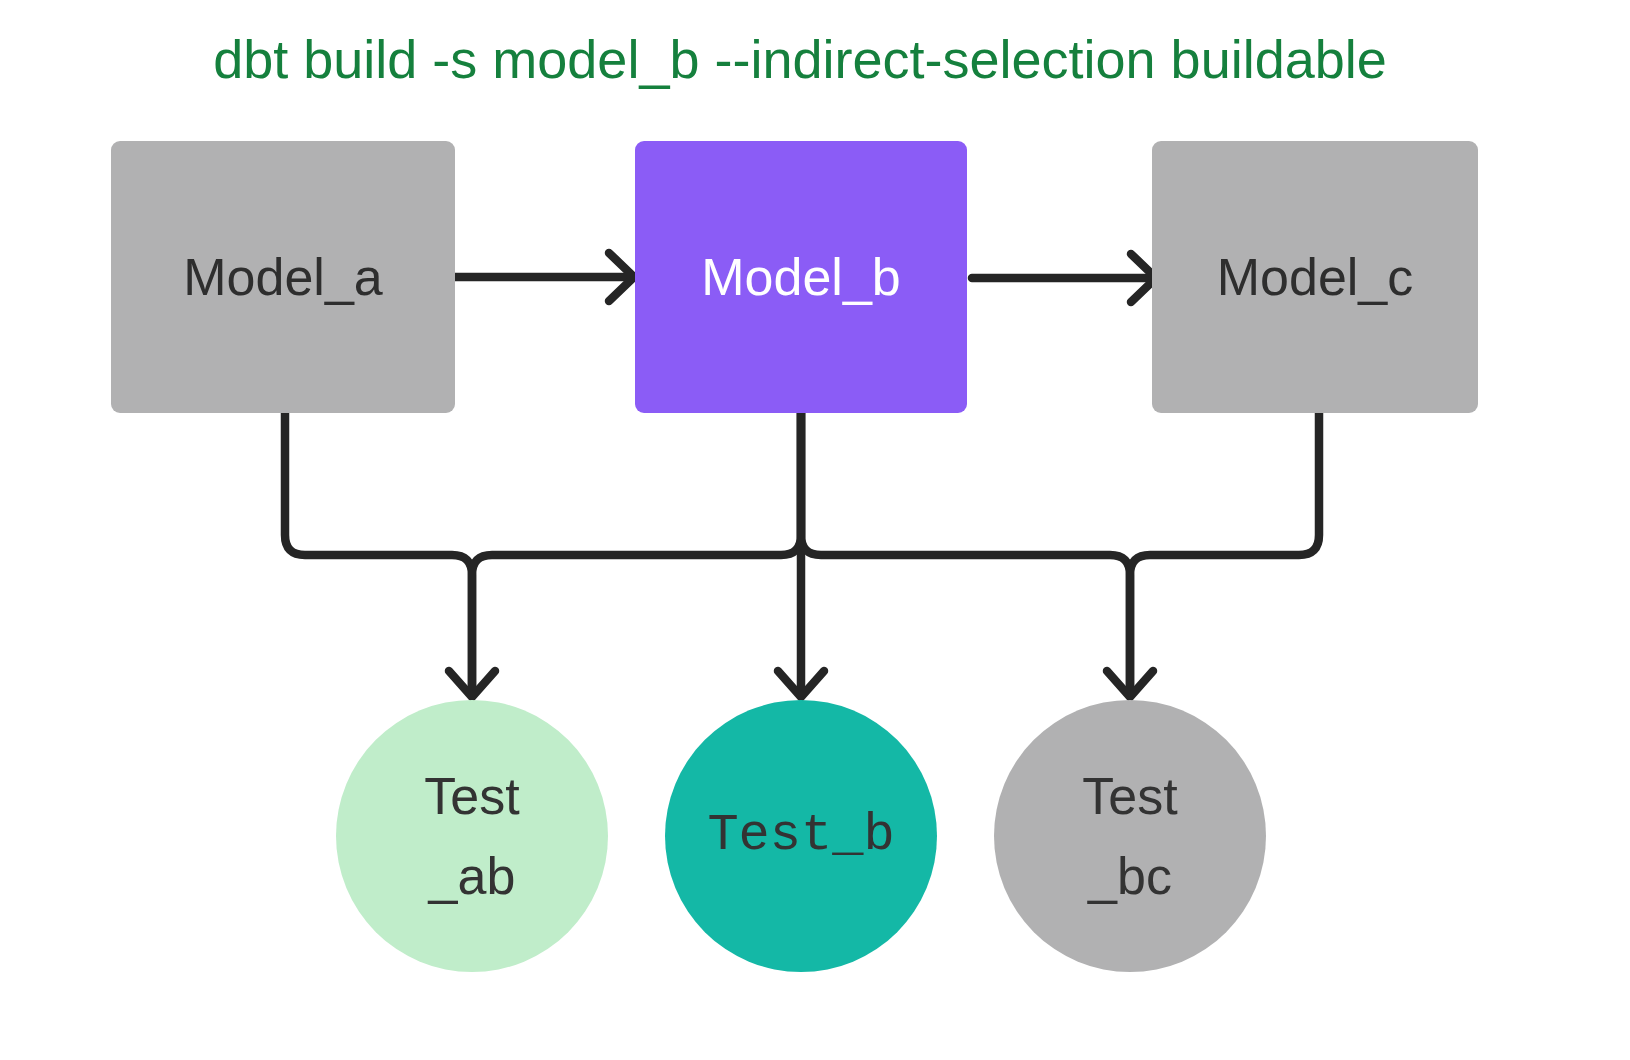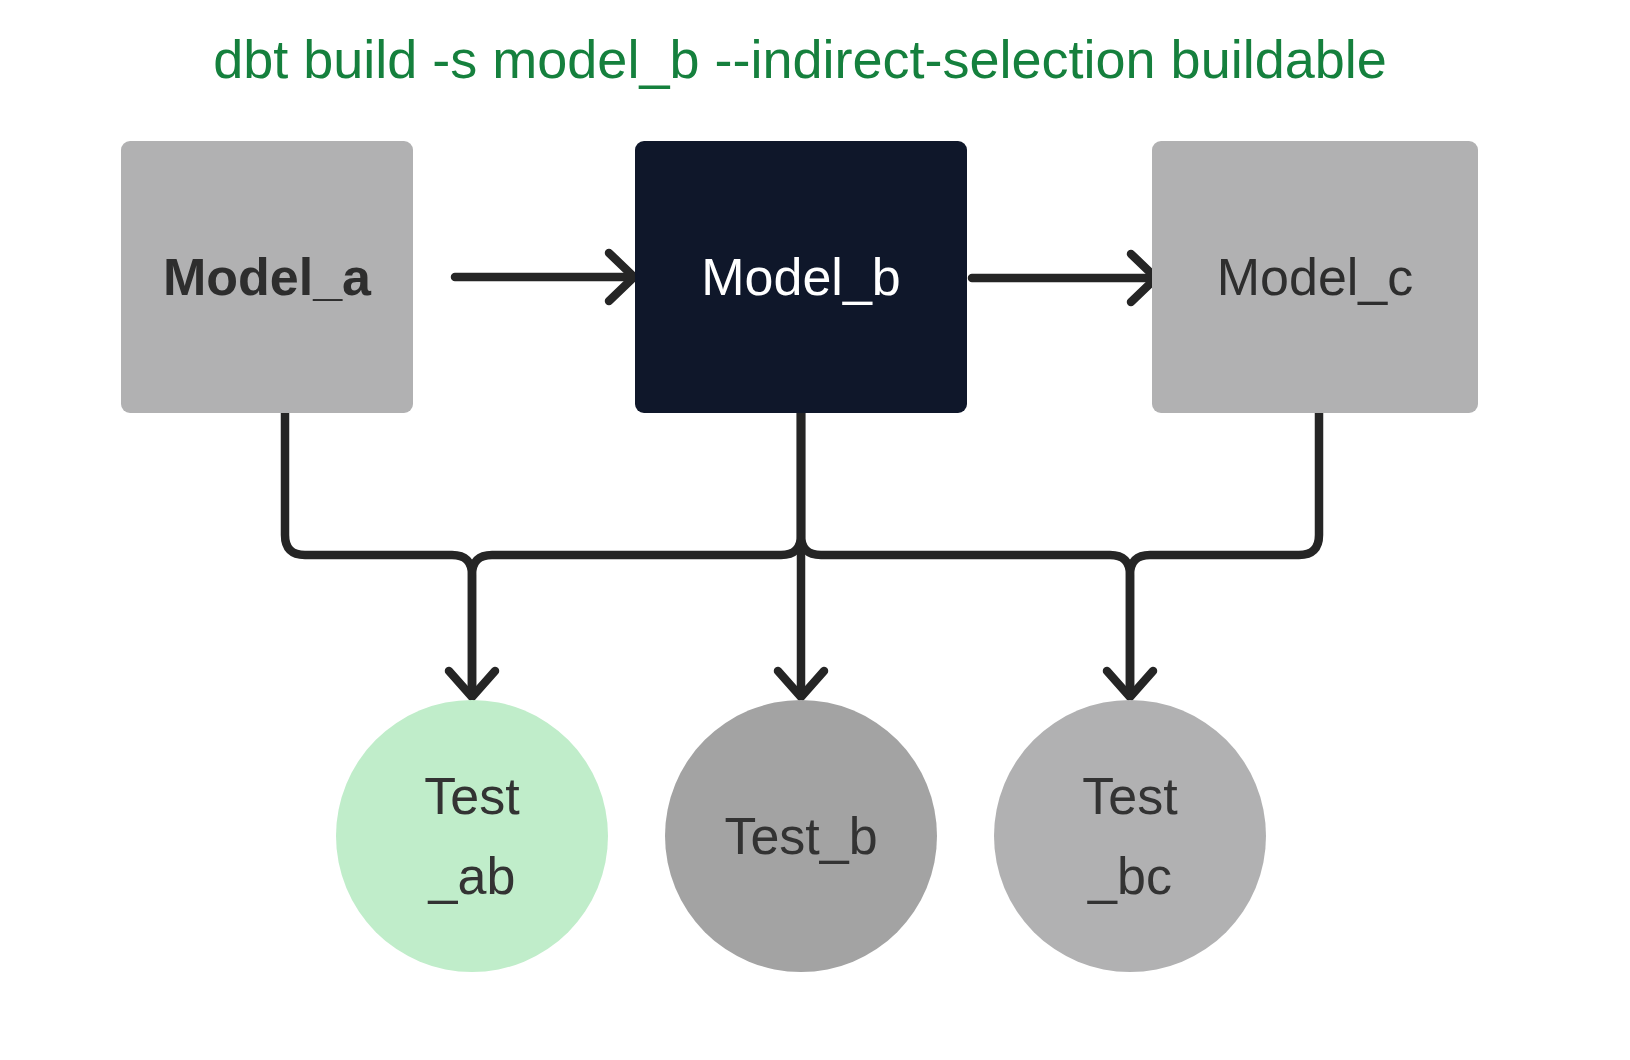--- a/index.html
+++ b/index.html
@@ -47,35 +47,35 @@
     justify-content: center;
     font-size: 52px;
     color: #2e2e2e;
   }
   .model-box {
     height: 272px;
     border-radius: 9px;
     background: #b1b1b2;
   }
   .model-box.selected {
-    background: #0f172a;
+    background: #8b5cf6;
     color: #ffffff;
     text-align: right;
   }
   .test-circle {
     width: 272px;
     height: 272px;
     border-radius: 50%;
     flex-direction: column;
     line-height: 80px;
     text-align: center;
     color: #333333;
   }
   .test-circle.green  { background: #c0edca; }
-  .test-circle.yellow { background: #a3a3a3; }
+  .test-circle.yellow { background: #14b8a6; font-family: Liberation Mono, monospace; }
   .test-circle.gray   { background: #b1b1b2; }
 </style>
 </head>
 <body>
 
 <div class="stage">
 
   <div class="title">dbt build -s model_b --indirect-selection buildable</div>
 
   <svg class="edges-svg" viewBox="0 0 1630 1060">
@@ -94,21 +94,21 @@
 
     <path d="M801 413 V535 Q801 555 821 555 H1110 Q1130 555 1130 575 V692"></path>
 
     <path d="M1319 413 V535 Q1319 555 1299 555 H1150 Q1130 555 1130 575 V692"></path>
 
     <path d="M449 671 L472 697 L495 671"></path>
     <path d="M778 671 L801 697 L824 671"></path>
     <path d="M1107 671 L1130 697 L1153 671"></path>
   </svg>
 
-  <div class="node model-box" style="left:121px; top:141px; width:292px;font-weight:bold;">
+  <div class="node model-box" style="left:111px; top:141px; width:344px;">
     <span>Model_a</span>
   </div>
 
   <div class="node model-box selected" style="left:635px; top:141px; width:332px;">
     <span>Model_b</span>
   </div>
 
   <div class="node model-box" style="left:1152px; top:141px; width:326px;">
     <span>Model_c</span>
   </div>

